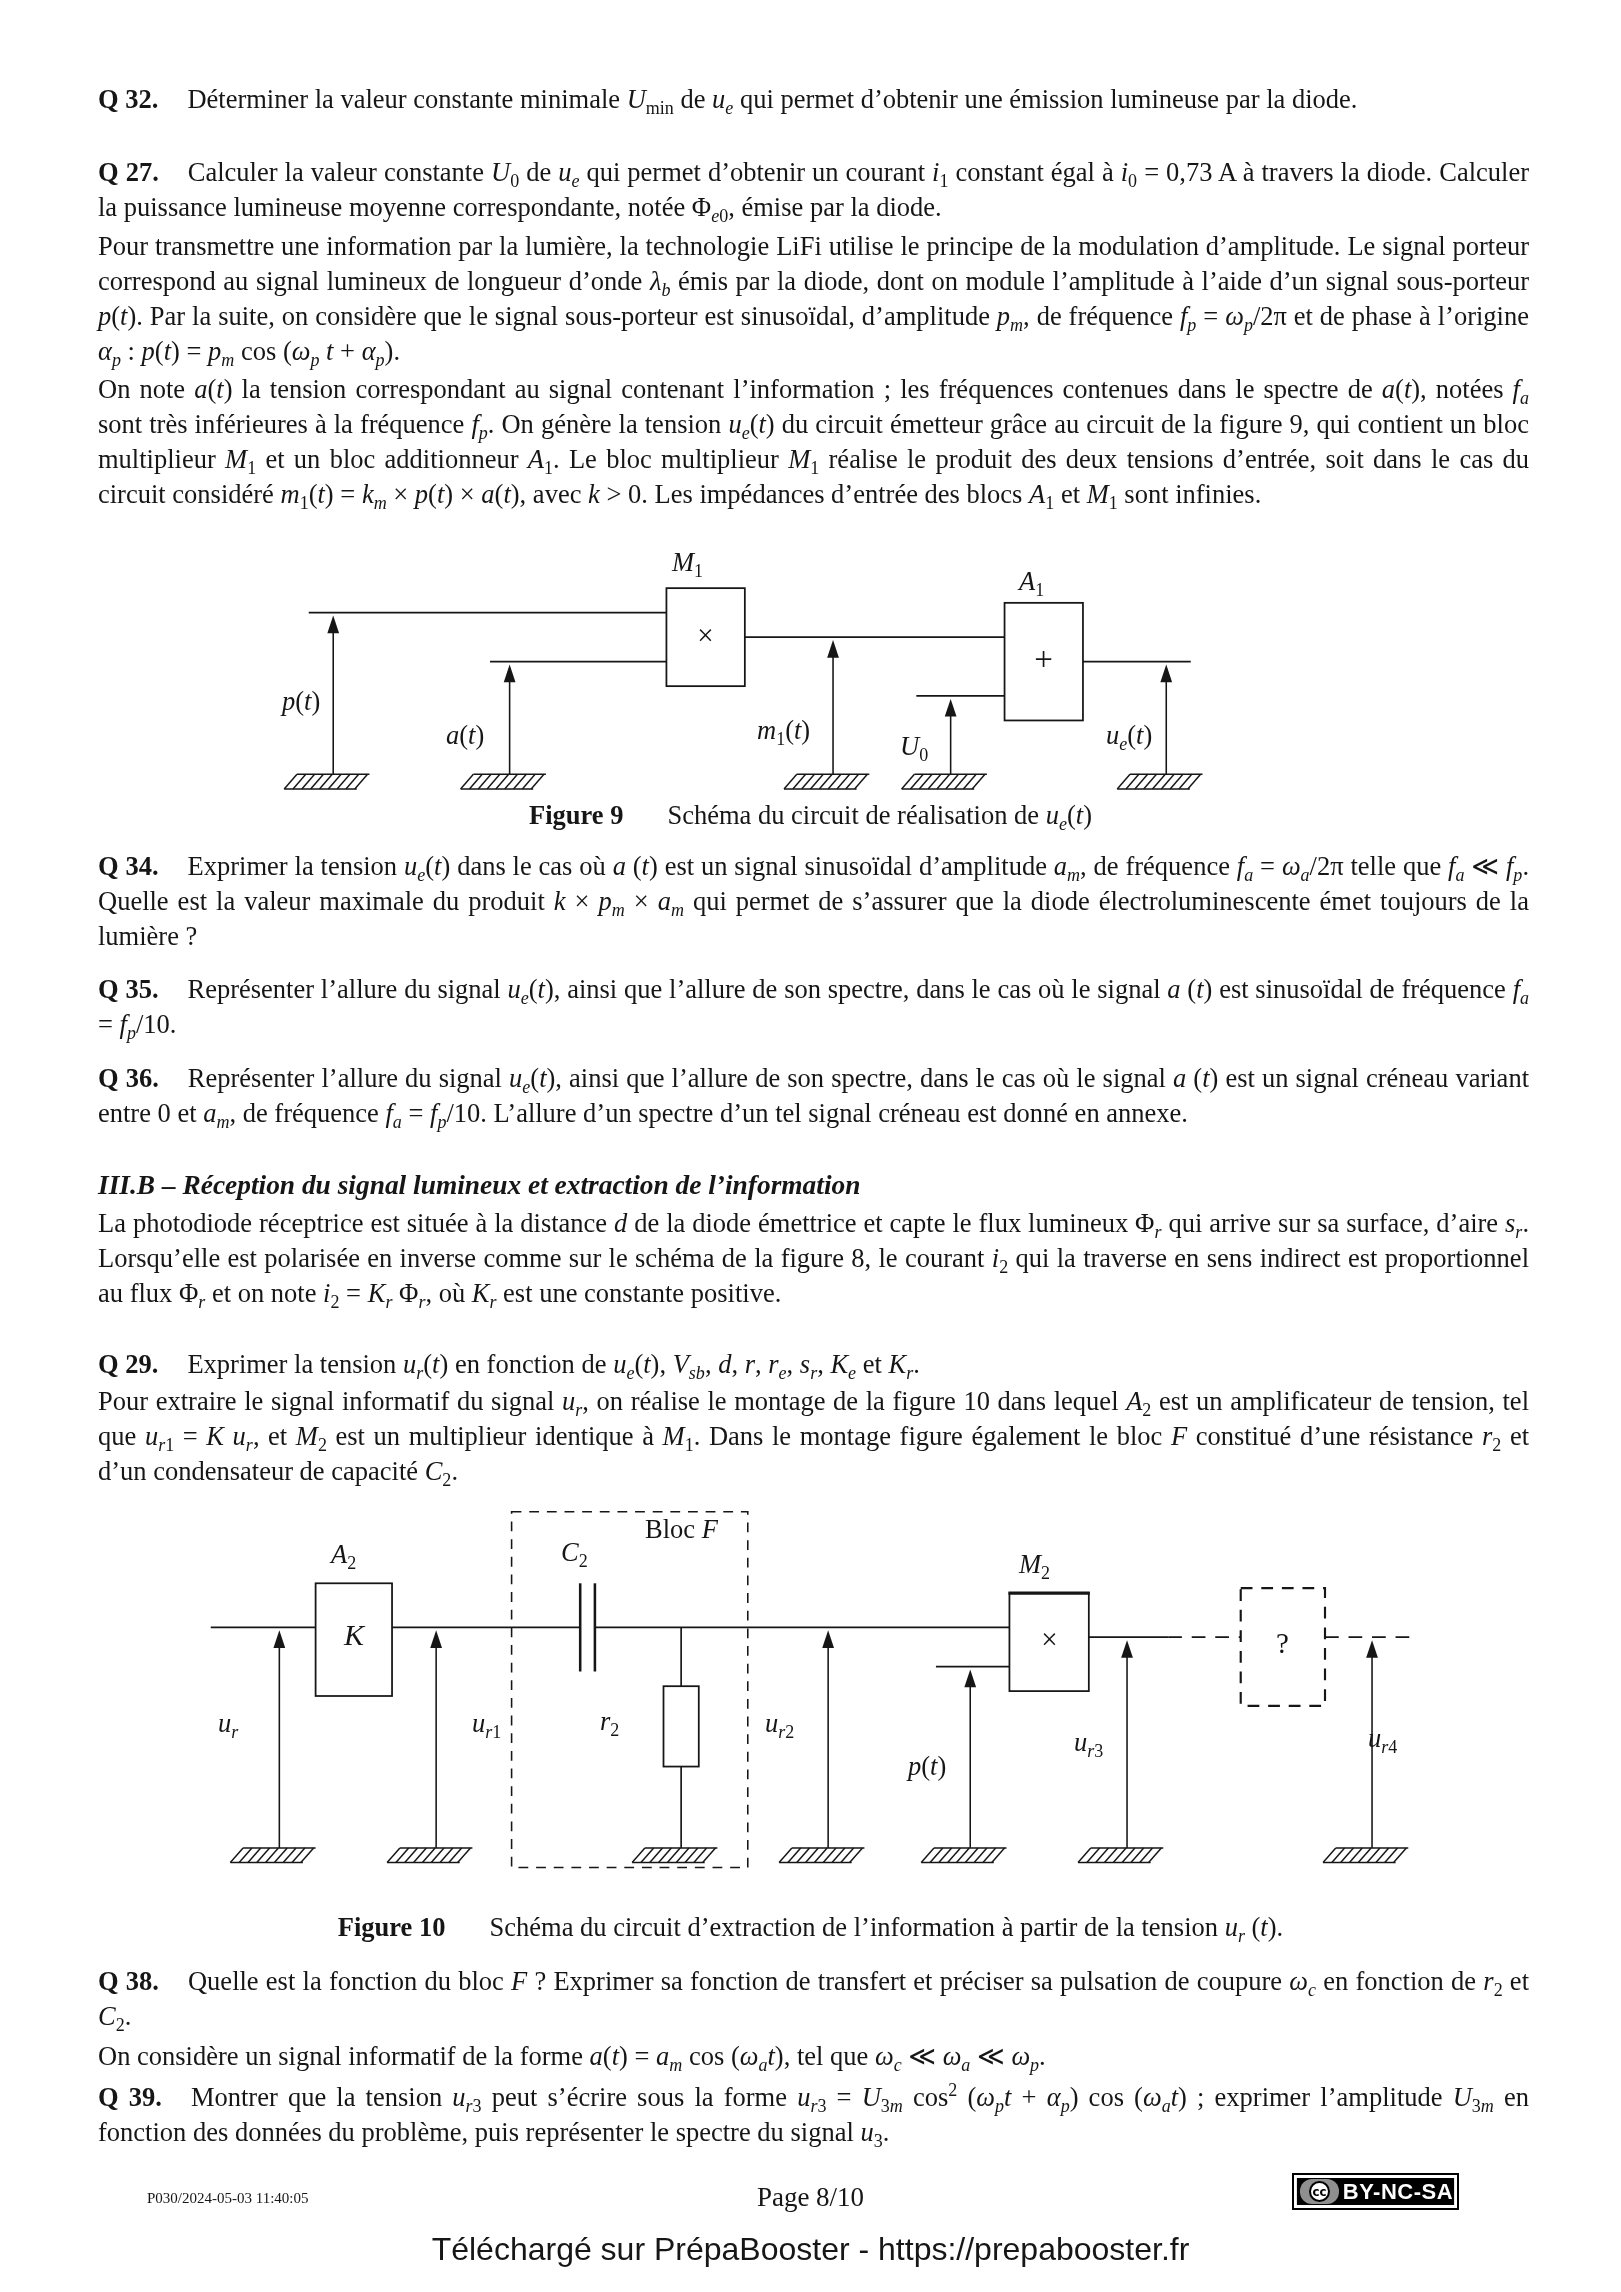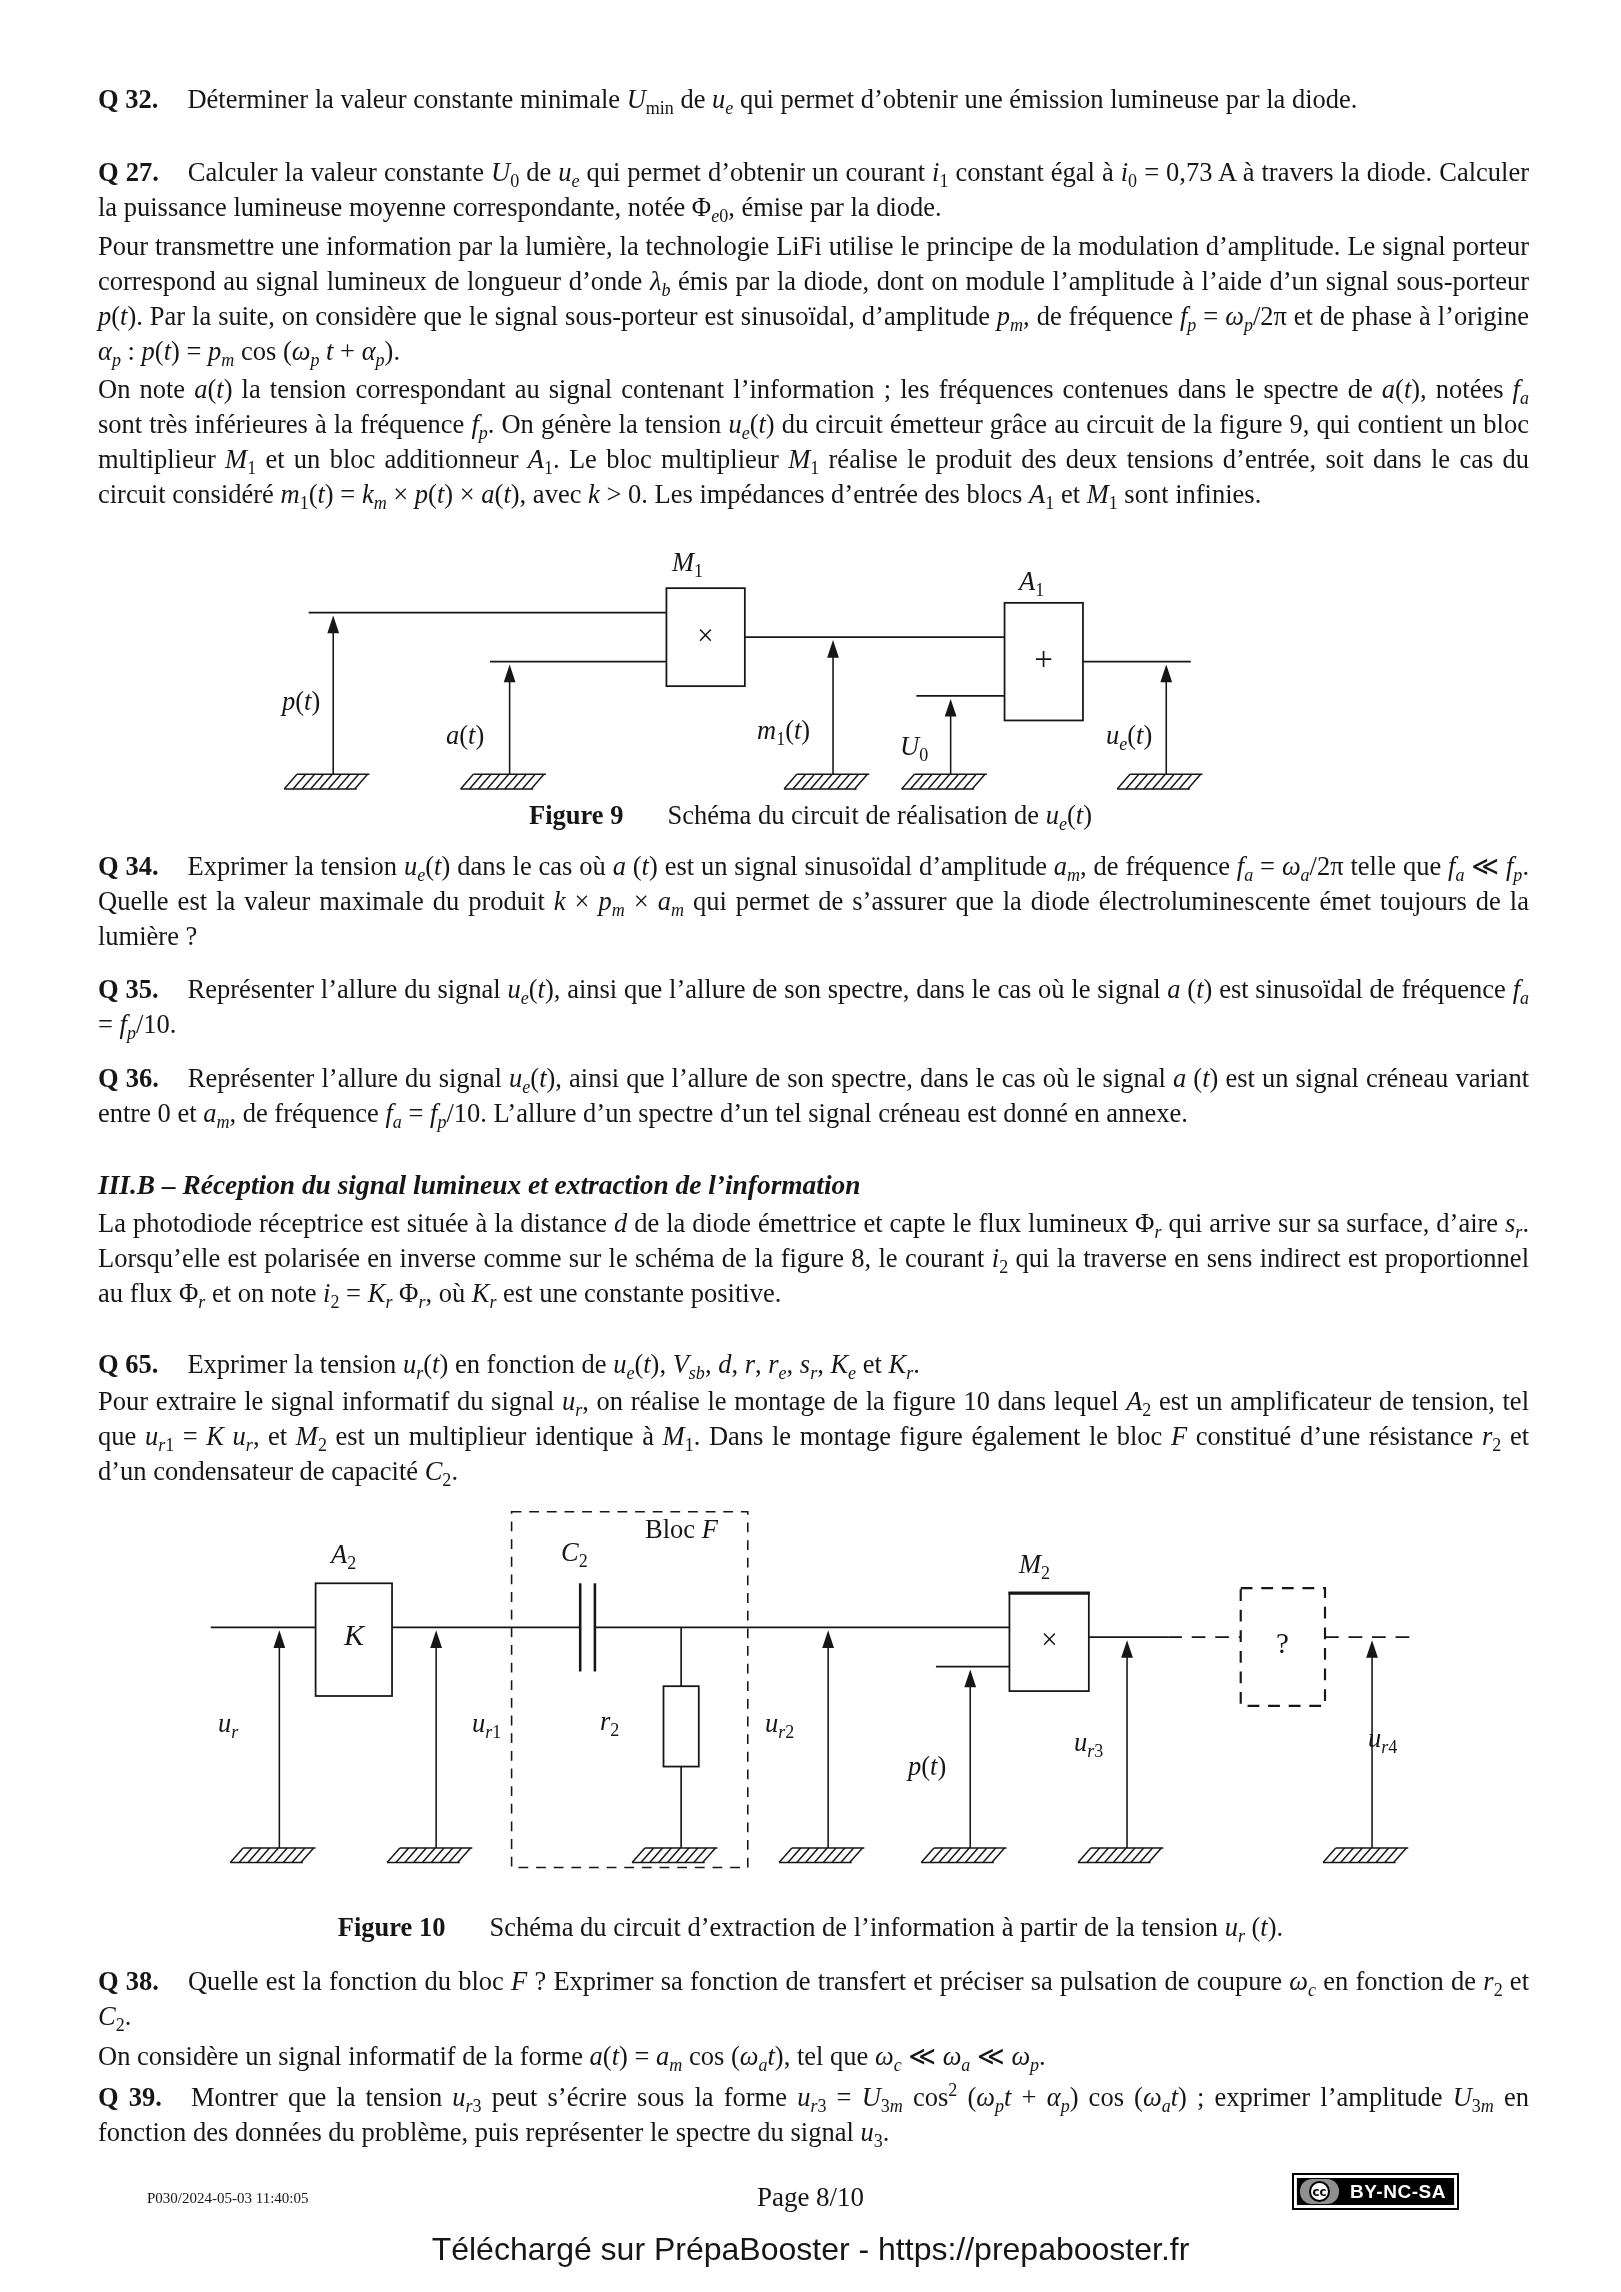--- a/index.html
+++ b/index.html
@@ -23,21 +23,21 @@
   .footer-dl{position:absolute;left:0;top:2231px;width:1621px;text-align:center;
     font-family:"Liberation Sans","DejaVu Sans",sans-serif;font-size:32px;}
   .badge{position:absolute;left:1292px;top:2173px;width:167px;height:37px;background:#000;
     border:2px solid #000;box-shadow:inset 0 0 0 2.9px #fff;display:flex;align-items:center;box-sizing:border-box;}
   .ccbox{width:39px;height:25.5px;background:#8f8f8f;border-radius:12px;margin-left:5.9px;
     display:flex;align-items:center;justify-content:center;flex:0 0 auto;}
   .cccirc{width:21.6px;height:21.6px;border-radius:50%;background:#fff;border:2px solid #000;box-sizing:border-box;
     display:flex;align-items:center;justify-content:center;
     font-family:"DejaVu Sans","Liberation Sans",sans-serif;font-size:11.8px;font-weight:bold;color:#000;}
   .cclabel{flex:1;text-align:center;color:#fff;font-family:"Liberation Sans","DejaVu Sans",sans-serif;
-    font-size:19px;font-weight:bold;letter-spacing:0.5px;}
+    font-size:22px;font-weight:bold;letter-spacing:0.5px;}
   svg line, svg rect, svg polyline{stroke:#161616;}
 </style>
 </head>
 <body>
 
 <div class="blk" style="top:82px"><span class="qlabel">Q 32.</span><span>Déterminer la valeur constante minimale <i>U</i><sub>min</sub> de <i>u</i><sub><i>e</i></sub> qui permet d’obtenir une émission lumineuse par la diode.</span></div>
 
 <div class="blk" style="top:155px"><span class="qlabel">Q 27.</span><span>Calculer la valeur constante <i>U</i><sub>0</sub> de <i>u</i><sub><i>e</i></sub> qui permet d’obtenir un courant <i>i</i><sub>1</sub> constant égal à <i>i</i><sub>0</sub> = 0,73 A à travers la diode. Calculer la puissance lumineuse moyenne correspondante, notée Φ<sub><i>e</i>0</sub>, émise par la diode.</span></div>
 
 <div class="blk" style="top:229px">Pour transmettre une information par la lumière, la technologie LiFi utilise le principe de la modulation d’amplitude. Le signal porteur correspond au signal lumineux de longueur d’onde <i>λ</i><sub><i>b</i></sub> émis par la diode, dont on module l’amplitude à l’aide d’un signal sous-porteur <i>p</i>(<i>t</i>). Par la suite, on considère que le signal sous-porteur est sinusoïdal, d’amplitude <i>p</i><sub><i>m</i></sub>, de fréquence <i>f</i><sub><i>p</i></sub> = <i>ω</i><sub><i>p</i></sub>/2π et de phase à l’origine <i>α</i><sub><i>p</i></sub> : <i>p</i>(<i>t</i>) = <i>p</i><sub><i>m</i></sub> cos (<i>ω</i><sub><i>p</i></sub> <i>t</i> + <i>α</i><sub><i>p</i></sub>).</div>
@@ -107,21 +107,21 @@
 <div class="blk" style="top:849px"><span class="qlabel">Q 34.</span><span>Exprimer la tension <i>u</i><sub><i>e</i></sub>(<i>t</i>) dans le cas où <i>a</i> (<i>t</i>) est un signal sinusoïdal d’amplitude <i>a</i><sub><i>m</i></sub>, de fréquence <i>f</i><sub><i>a</i></sub> = <i>ω</i><sub><i>a</i></sub>/2π telle que <i>f</i><sub><i>a</i></sub> ≪ <i>f</i><sub><i>p</i></sub>. Quelle est la valeur maximale du produit <i>k</i> × <i>p</i><sub><i>m</i></sub> × <i>a</i><sub><i>m</i></sub> qui permet de s’assurer que la diode électroluminescente émet toujours de la lumière ?</span></div>
 
 <div class="blk" style="top:972px"><span class="qlabel">Q 35.</span><span>Représenter l’allure du signal <i>u</i><sub><i>e</i></sub>(<i>t</i>), ainsi que l’allure de son spectre, dans le cas où le signal <i>a</i> (<i>t</i>) est sinusoïdal de fréquence <i>f</i><sub><i>a</i></sub> = <i>f</i><sub><i>p</i></sub>/10.</span></div>
 
 <div class="blk" style="top:1061px"><span class="qlabel">Q 36.</span><span>Représenter l’allure du signal <i>u</i><sub><i>e</i></sub>(<i>t</i>), ainsi que l’allure de son spectre, dans le cas où le signal <i>a</i> (<i>t</i>) est un signal créneau variant entre 0 et <i>a</i><sub><i>m</i></sub>, de fréquence <i>f</i><sub><i>a</i></sub> = <i>f</i><sub><i>p</i></sub>/10. L’allure d’un spectre d’un tel signal créneau est donné en annexe.</span></div>
 
 <div class="heading" style="top:1170px">III.B – Réception du signal lumineux et extraction de l’information</div>
 
 <div class="blk" style="top:1206px">La photodiode réceptrice est située à la distance <i>d</i> de la diode émettrice et capte le flux lumineux Φ<sub><i>r</i></sub> qui arrive sur sa surface, d’aire <i>s</i><sub><i>r</i></sub>. Lorsqu’elle est polarisée en inverse comme sur le schéma de la figure 8, le courant <i>i</i><sub>2</sub> qui la traverse en sens indirect est proportionnel au flux Φ<sub><i>r</i></sub> et on note <i>i</i><sub>2</sub> = <i>K</i><sub><i>r</i></sub> Φ<sub><i>r</i></sub>, où <i>K</i><sub><i>r</i></sub> est une constante positive.</div>
 
-<div class="blk" style="top:1347px"><span class="qlabel">Q 65.</span><span>Exprimer la tension <i>u</i><sub><i>r</i></sub>(<i>t</i>) en fonction de <i>u</i><sub><i>e</i></sub>(<i>t</i>), <i>V</i><sub><i>sb</i></sub>, <i>d</i>, <i>r</i>, <i>r</i><sub><i>e</i></sub>, <i>s</i><sub><i>r</i></sub>, <i>K</i><sub><i>e</i></sub> et <i>K</i><sub><i>r</i></sub>.</span></div>
+<div class="blk" style="top:1347px"><span class="qlabel">Q 29.</span><span>Exprimer la tension <i>u</i><sub><i>r</i></sub>(<i>t</i>) en fonction de <i>u</i><sub><i>e</i></sub>(<i>t</i>), <i>V</i><sub><i>sb</i></sub>, <i>d</i>, <i>r</i>, <i>r</i><sub><i>e</i></sub>, <i>s</i><sub><i>r</i></sub>, <i>K</i><sub><i>e</i></sub> et <i>K</i><sub><i>r</i></sub>.</span></div>
 
 <div class="blk" style="top:1384px">Pour extraire le signal informatif du signal <i>u</i><sub><i>r</i></sub>, on réalise le montage de la figure 10 dans lequel <i>A</i><sub>2</sub> est un amplificateur de tension, tel que <i>u</i><sub><i>r</i>1</sub> = <i>K</i> <i>u</i><sub><i>r</i></sub>, et <i>M</i><sub>2</sub> est un multiplieur identique à <i>M</i><sub>1</sub>. Dans le montage figure également le bloc <i>F</i> constitué d’une résistance <i>r</i><sub>2</sub> et d’un condensateur de capacité <i>C</i><sub>2</sub>.</div>
 
 <div class="fig" style="top:1500px;height:461px">
   <svg width="1621" height="392" viewBox="0 0 1654 400">
     <defs>
       <g id="gnd10" stroke="#161616" stroke-width="1.5">
         <line x1="-37" y1="0" x2="37" y2="0"></line>
         <line x1="-37" y1="0" x2="-50" y2="15"></line>
           <line x1="-28" y1="0" x2="-41" y2="15"></line>

